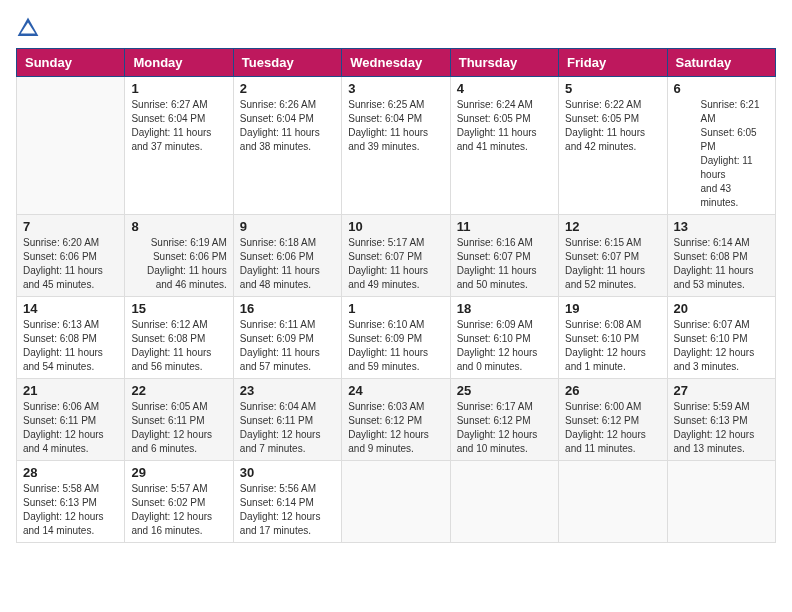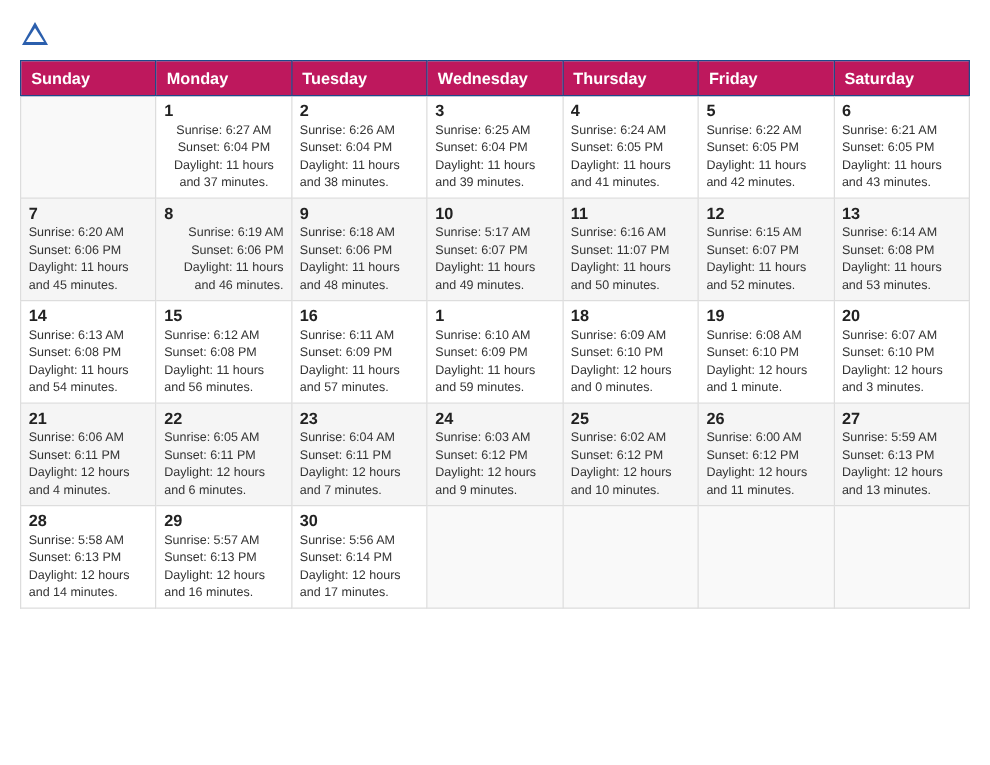--- a/index.html
+++ b/index.html
@@ -123,21 +123,21 @@
         <th>Thursday</th>
         <th>Friday</th>
         <th>Saturday</th>
       </tr>
   </thead>
   <tbody id="calendar-body">
   <tr>
         <td class="empty"></td>
         <td>
           <span class="day-number">1</span>
-          <div class="day-info" style="white-space: pre-line; text-align: center;">Sunrise: 6:27 AM
+          <div class="day-info" style="white-space: pre-line;">Sunrise: 6:27 AM
 Sunset: 6:04 PM
 Daylight: 11 hours
 and 37 minutes.</div>
         </td>
         <td>
           <span class="day-number">2</span>
           <div class="day-info" style="white-space: pre-line;">Sunrise: 6:26 AM
 Sunset: 6:04 PM
 Daylight: 11 hours
 and 38 minutes.</div>
@@ -158,21 +158,21 @@
         </td>
         <td>
           <span class="day-number">5</span>
           <div class="day-info" style="white-space: pre-line;">Sunrise: 6:22 AM
 Sunset: 6:05 PM
 Daylight: 11 hours
 and 42 minutes.</div>
         </td>
         <td>
           <span class="day-number">6</span>
-          <div class="day-info" style="white-space: pre-line;">Sunrise: 6:21 AM
+          <div class="day-info" style="white-space: pre-line; margin-left: 27px;">Sunrise: 6:21 AM
 Sunset: 6:05 PM
 Daylight: 11 hours
 and 43 minutes.</div>
         </td>
       </tr>
       <tr>
         <td>
           <span class="day-number">7</span>
           <div class="day-info" style="white-space: pre-line;">Sunrise: 6:20 AM
 Sunset: 6:06 PM
@@ -196,21 +196,21 @@
         <td>
           <span class="day-number">10</span>
           <div class="day-info" style="white-space: pre-line;">Sunrise: 5:17 AM
 Sunset: 6:07 PM
 Daylight: 11 hours
 and 49 minutes.</div>
         </td>
         <td>
           <span class="day-number">11</span>
           <div class="day-info" style="white-space: pre-line;">Sunrise: 6:16 AM
-Sunset: 11:07 PM
+Sunset: 6:07 PM
 Daylight: 11 hours
 and 50 minutes.</div>
         </td>
         <td>
           <span class="day-number">12</span>
           <div class="day-info" style="white-space: pre-line;">Sunrise: 6:15 AM
 Sunset: 6:07 PM
 Daylight: 11 hours
 and 52 minutes.</div>
         </td>
@@ -297,21 +297,21 @@
         </td>
         <td>
           <span class="day-number">24</span>
           <div class="day-info" style="white-space: pre-line;">Sunrise: 6:03 AM
 Sunset: 6:12 PM
 Daylight: 12 hours
 and 9 minutes.</div>
         </td>
         <td>
           <span class="day-number">25</span>
-          <div class="day-info" style="white-space: pre-line;">Sunrise: 6:02 AM
+          <div class="day-info" style="white-space: pre-line;">Sunrise: 6:17 AM
 Sunset: 6:12 PM
 Daylight: 12 hours
 and 10 minutes.</div>
         </td>
         <td>
           <span class="day-number">26</span>
           <div class="day-info" style="white-space: pre-line;">Sunrise: 6:00 AM
 Sunset: 6:12 PM
 Daylight: 12 hours
 and 11 minutes.</div>
@@ -328,21 +328,21 @@
         <td>
           <span class="day-number">28</span>
           <div class="day-info" style="white-space: pre-line;">Sunrise: 5:58 AM
 Sunset: 6:13 PM
 Daylight: 12 hours
 and 14 minutes.</div>
         </td>
         <td>
           <span class="day-number">29</span>
           <div class="day-info" style="white-space: pre-line;">Sunrise: 5:57 AM
-Sunset: 6:13 PM
+Sunset: 6:02 PM
 Daylight: 12 hours
 and 16 minutes.</div>
         </td>
         <td>
           <span class="day-number">30</span>
           <div class="day-info" style="white-space: pre-line;">Sunrise: 5:56 AM
 Sunset: 6:14 PM
 Daylight: 12 hours
 and 17 minutes.</div>
         </td>

